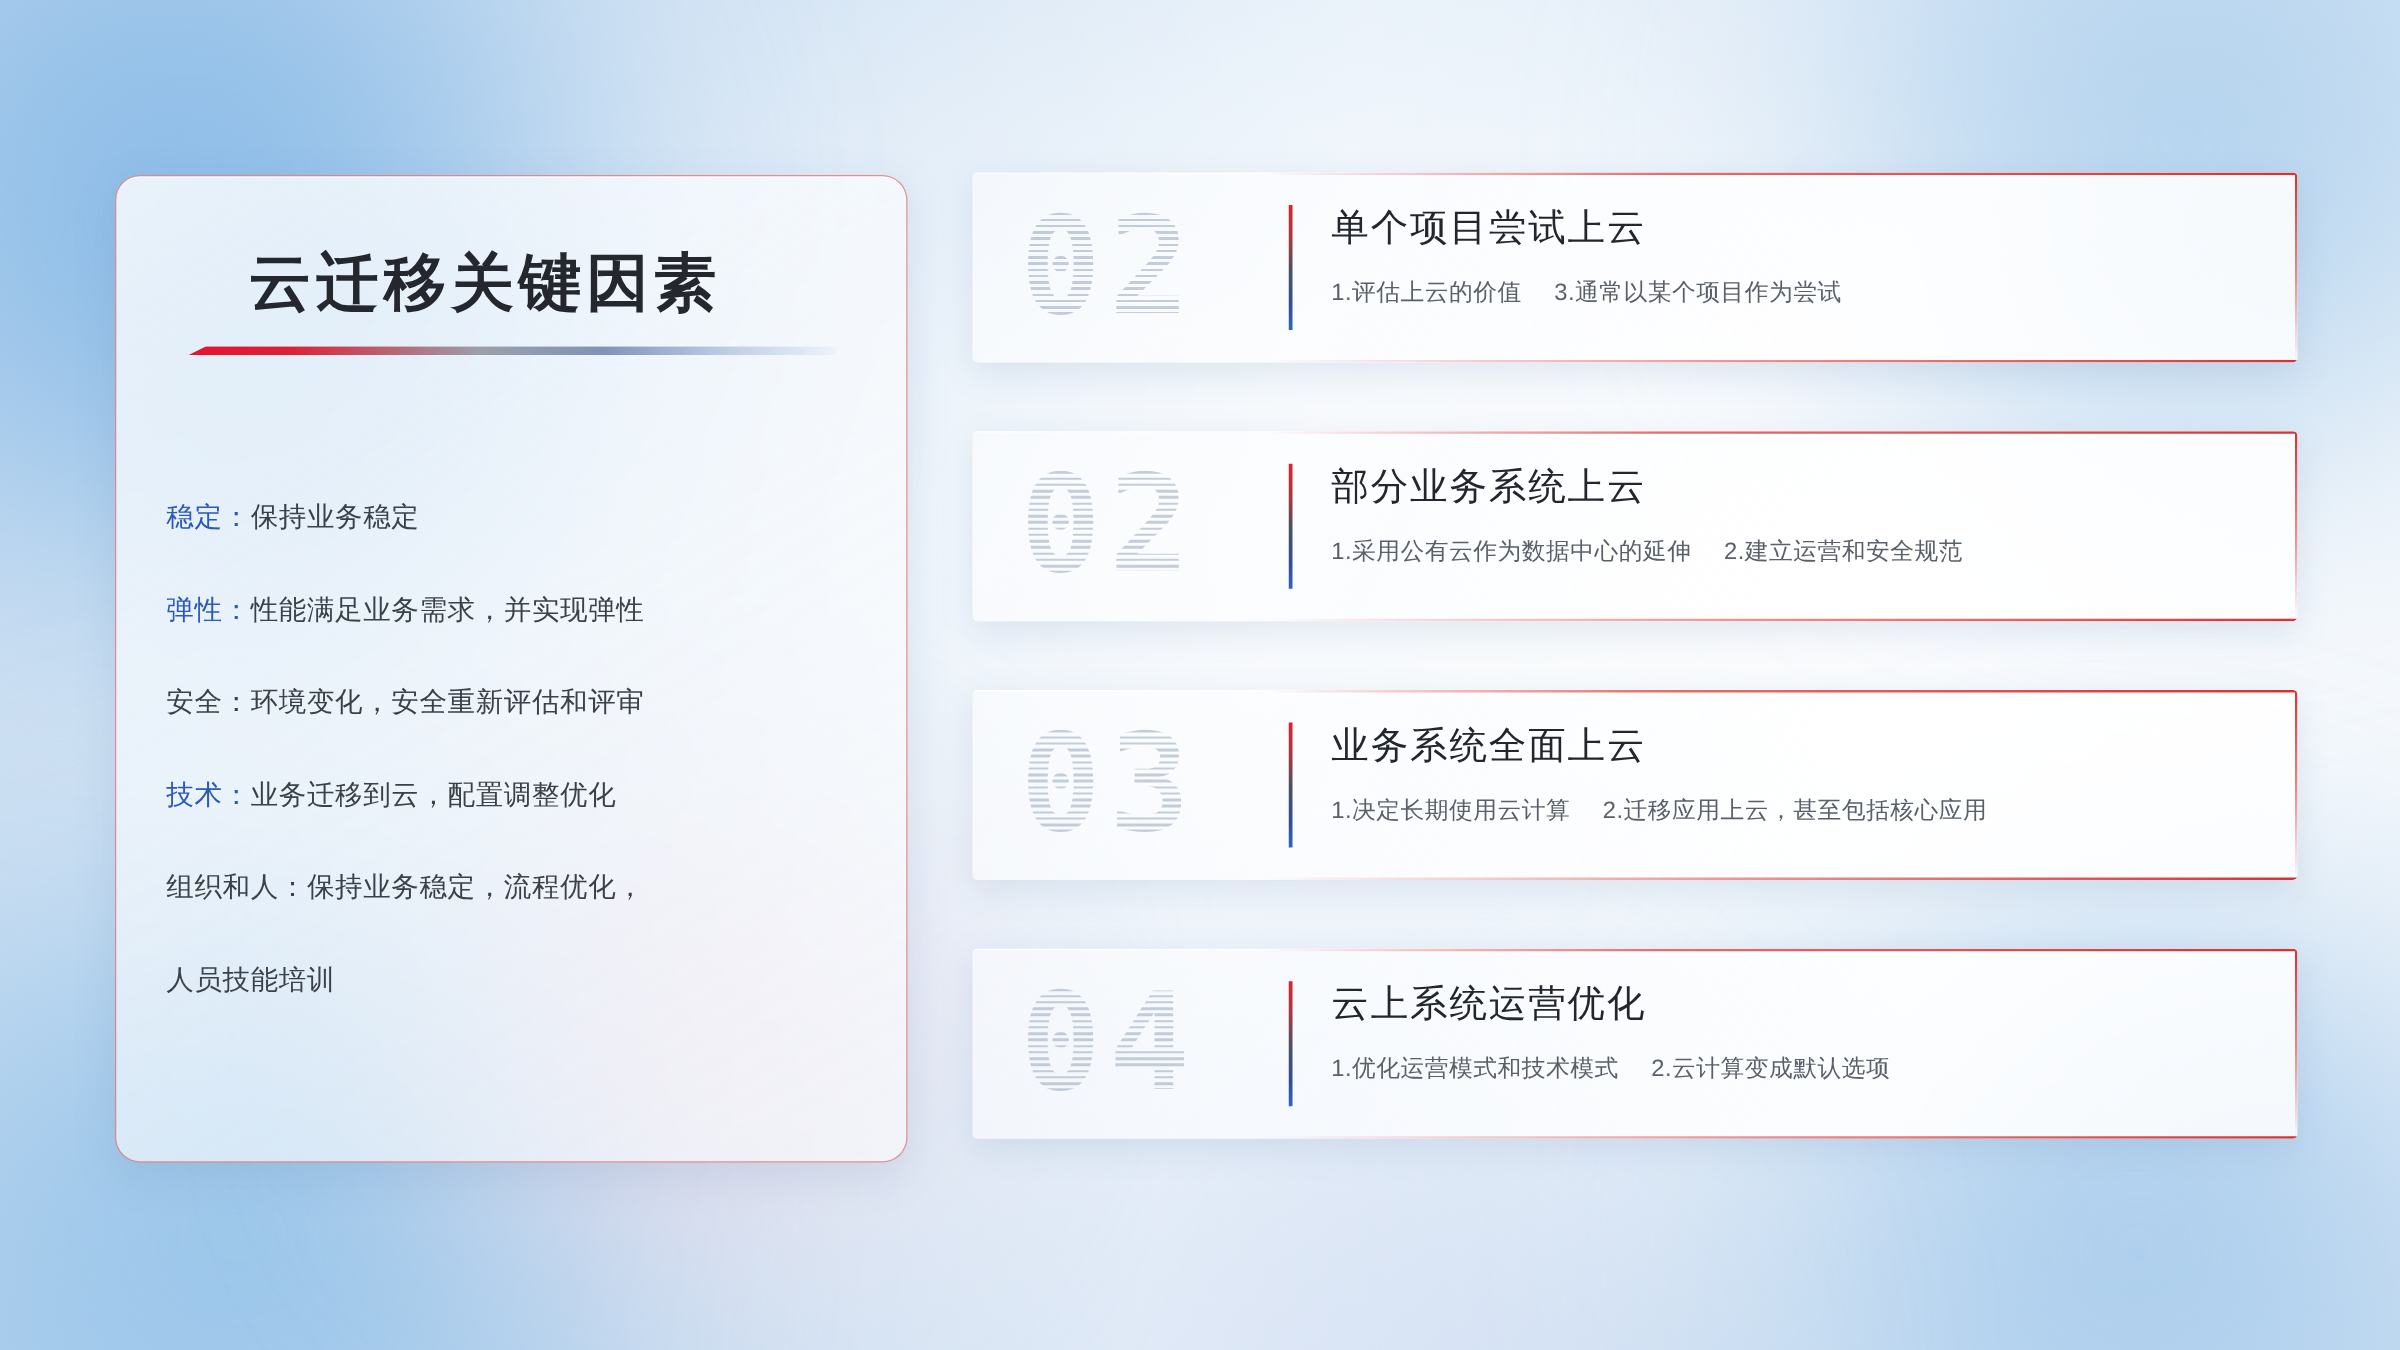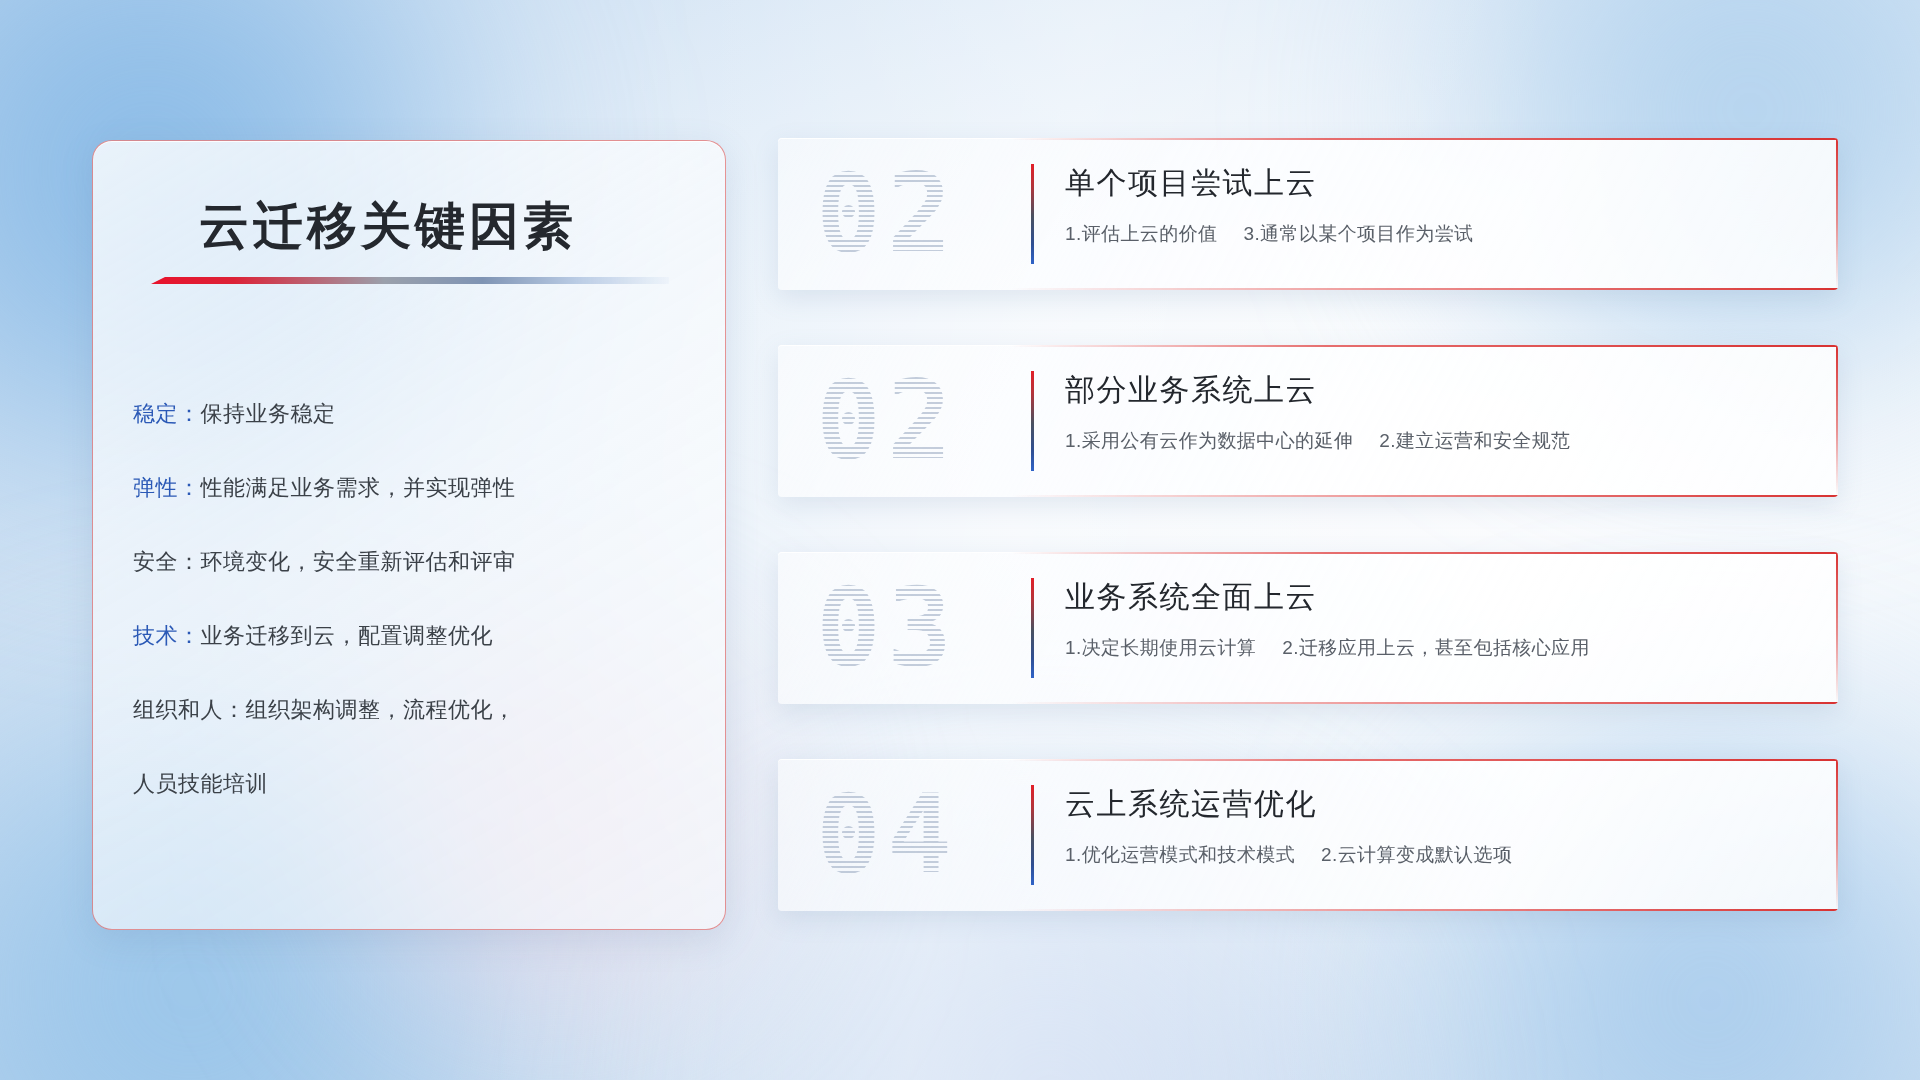--- a/index.html
+++ b/index.html
@@ -147,21 +147,21 @@
       <div class="panel-item accent">
         <span class="lbl">弹性：</span><span class="txt">性能满足业务需求，并实现弹性</span>
       </div>
       <div class="panel-item plain">
         <span class="lbl">安全：</span><span class="txt">环境变化，安全重新评估和评审</span>
       </div>
       <div class="panel-item accent">
         <span class="lbl">技术：</span><span class="txt">业务迁移到云，配置调整优化</span>
       </div>
       <div class="panel-item plain">
-        <span class="lbl">组织和人：</span><span class="txt">组织架构调整，流程优化，</span>
+        <span class="lbl">组织和人：</span><span class="txt">保持业务稳定，流程优化，</span>
       </div>
       <div class="panel-item plain">
         <span class="txt">人员技能培训</span>
       </div>
     </div>
   </section>
 
   <section id="cards">
 
     <article class="card">

